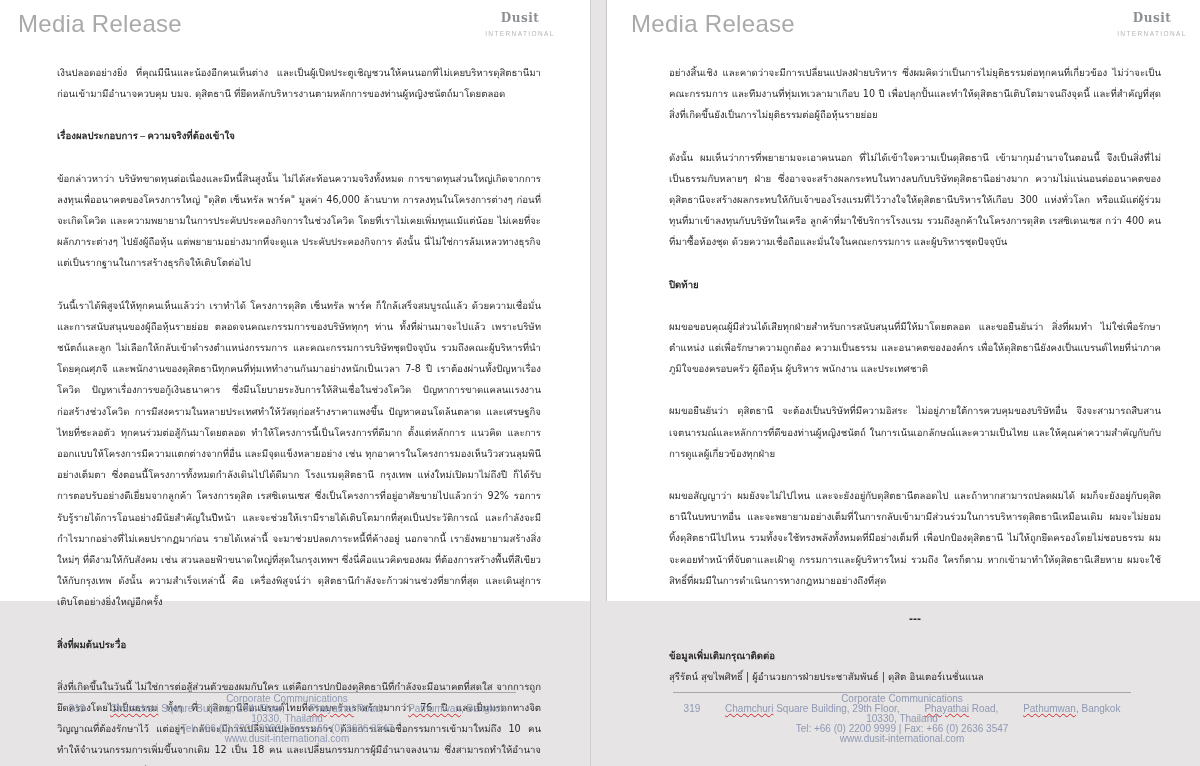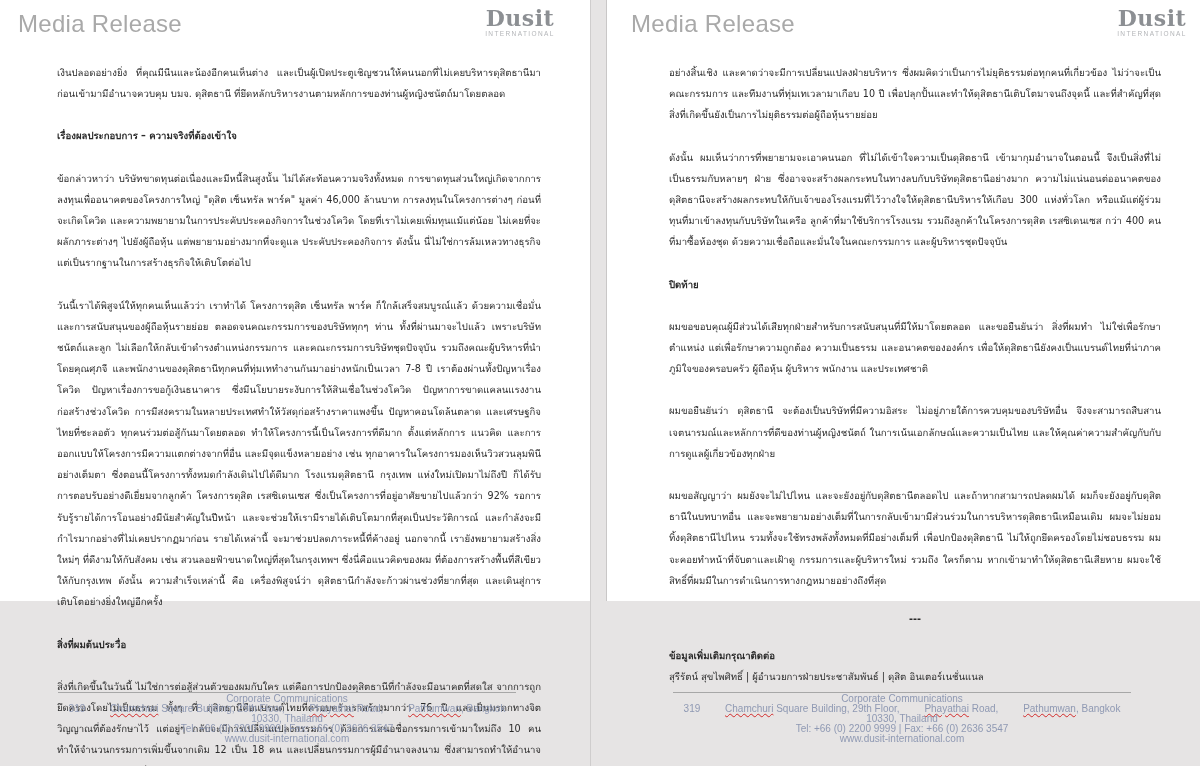--- a/index.html
+++ b/index.html
@@ -11,30 +11,30 @@
   #page-left { left: 0; width: 590px; }
   #page-right { left: 606px; width: 594px; border-left: 1px solid #c9c7c7; }
   .gutter { position: absolute; left: 590px; top: 0; width: 16px; height: 766px; background: #e6e4e4; border-left: 1px solid #cfcdcd; }
   .hdr-title {
     position: absolute; top: 10px; left: 18px;
     font-family: "Liberation Sans", sans-serif; font-size: 24px; color: #a9a9a9; letter-spacing: 0.3px; font-weight: normal;
   }
   #page-right .hdr-title { left: 24px; }
   .logo { position: absolute; top: 8px; right: 30px; text-align: center; width: 80px; }
   #page-right .logo { right: 8px; }
-  .logo-main { font-family: "DejaVu Serif", serif; font-size: 22px; color: #8c8f93; font-weight: bold; letter-spacing: 0.5px; line-height: 20px; }
+  .logo-main { font-family: "DejaVu Serif", serif; font-size: 12px; color: #8c8f93; font-weight: bold; letter-spacing: 0.5px; line-height: 20px; }
   .logo-sub { font-family: "Liberation Sans", sans-serif; font-size: 6.5px; color: #b3b5b8; letter-spacing: 1.4px; margin-top: 2px; }
   .body {
     position: absolute; top: 62px; font-family: "DejaVu Sans", sans-serif;
     font-size: 9.6px; line-height: 21.2px; color: #2a2a2a; text-align: justify;
   }
   #page-left .body { left: 57px; width: 484px; }
   #page-right .body { left: 62px; width: 492px; }
   .para { margin-bottom: 21px; }
-  .heading { font-weight: bold; margin-bottom: 21px; font-size: 9.6px; }
+  .heading { font-weight: bold; margin-bottom: 21px; font-size: 9.6px; font-family: Liberation Serif, serif; }
   .sep { text-align: center; font-weight: bold; margin: -4px 0 16px 0; }
   .contact-h { font-weight: bold; line-height: 21px; }
   .contact-line { line-height: 21px; }
   .footer { position: absolute; top: 692px; left: 58px; width: 458px; }
   #page-right .footer { left: 66px; width: 458px; }
   .footer-rule { border-top: 1px solid #a7a7a7; margin-bottom: 1px; }
   .footer-text { text-align: center; font-family: "Liberation Sans", sans-serif; font-size: 10px; line-height: 10px; color: #8f99b3; }
   .squiggle { text-decoration: underline wavy #d22a2a; text-decoration-thickness: 1px; text-underline-offset: 1px; padding-left: 22px; }
 </style>
 </head>

